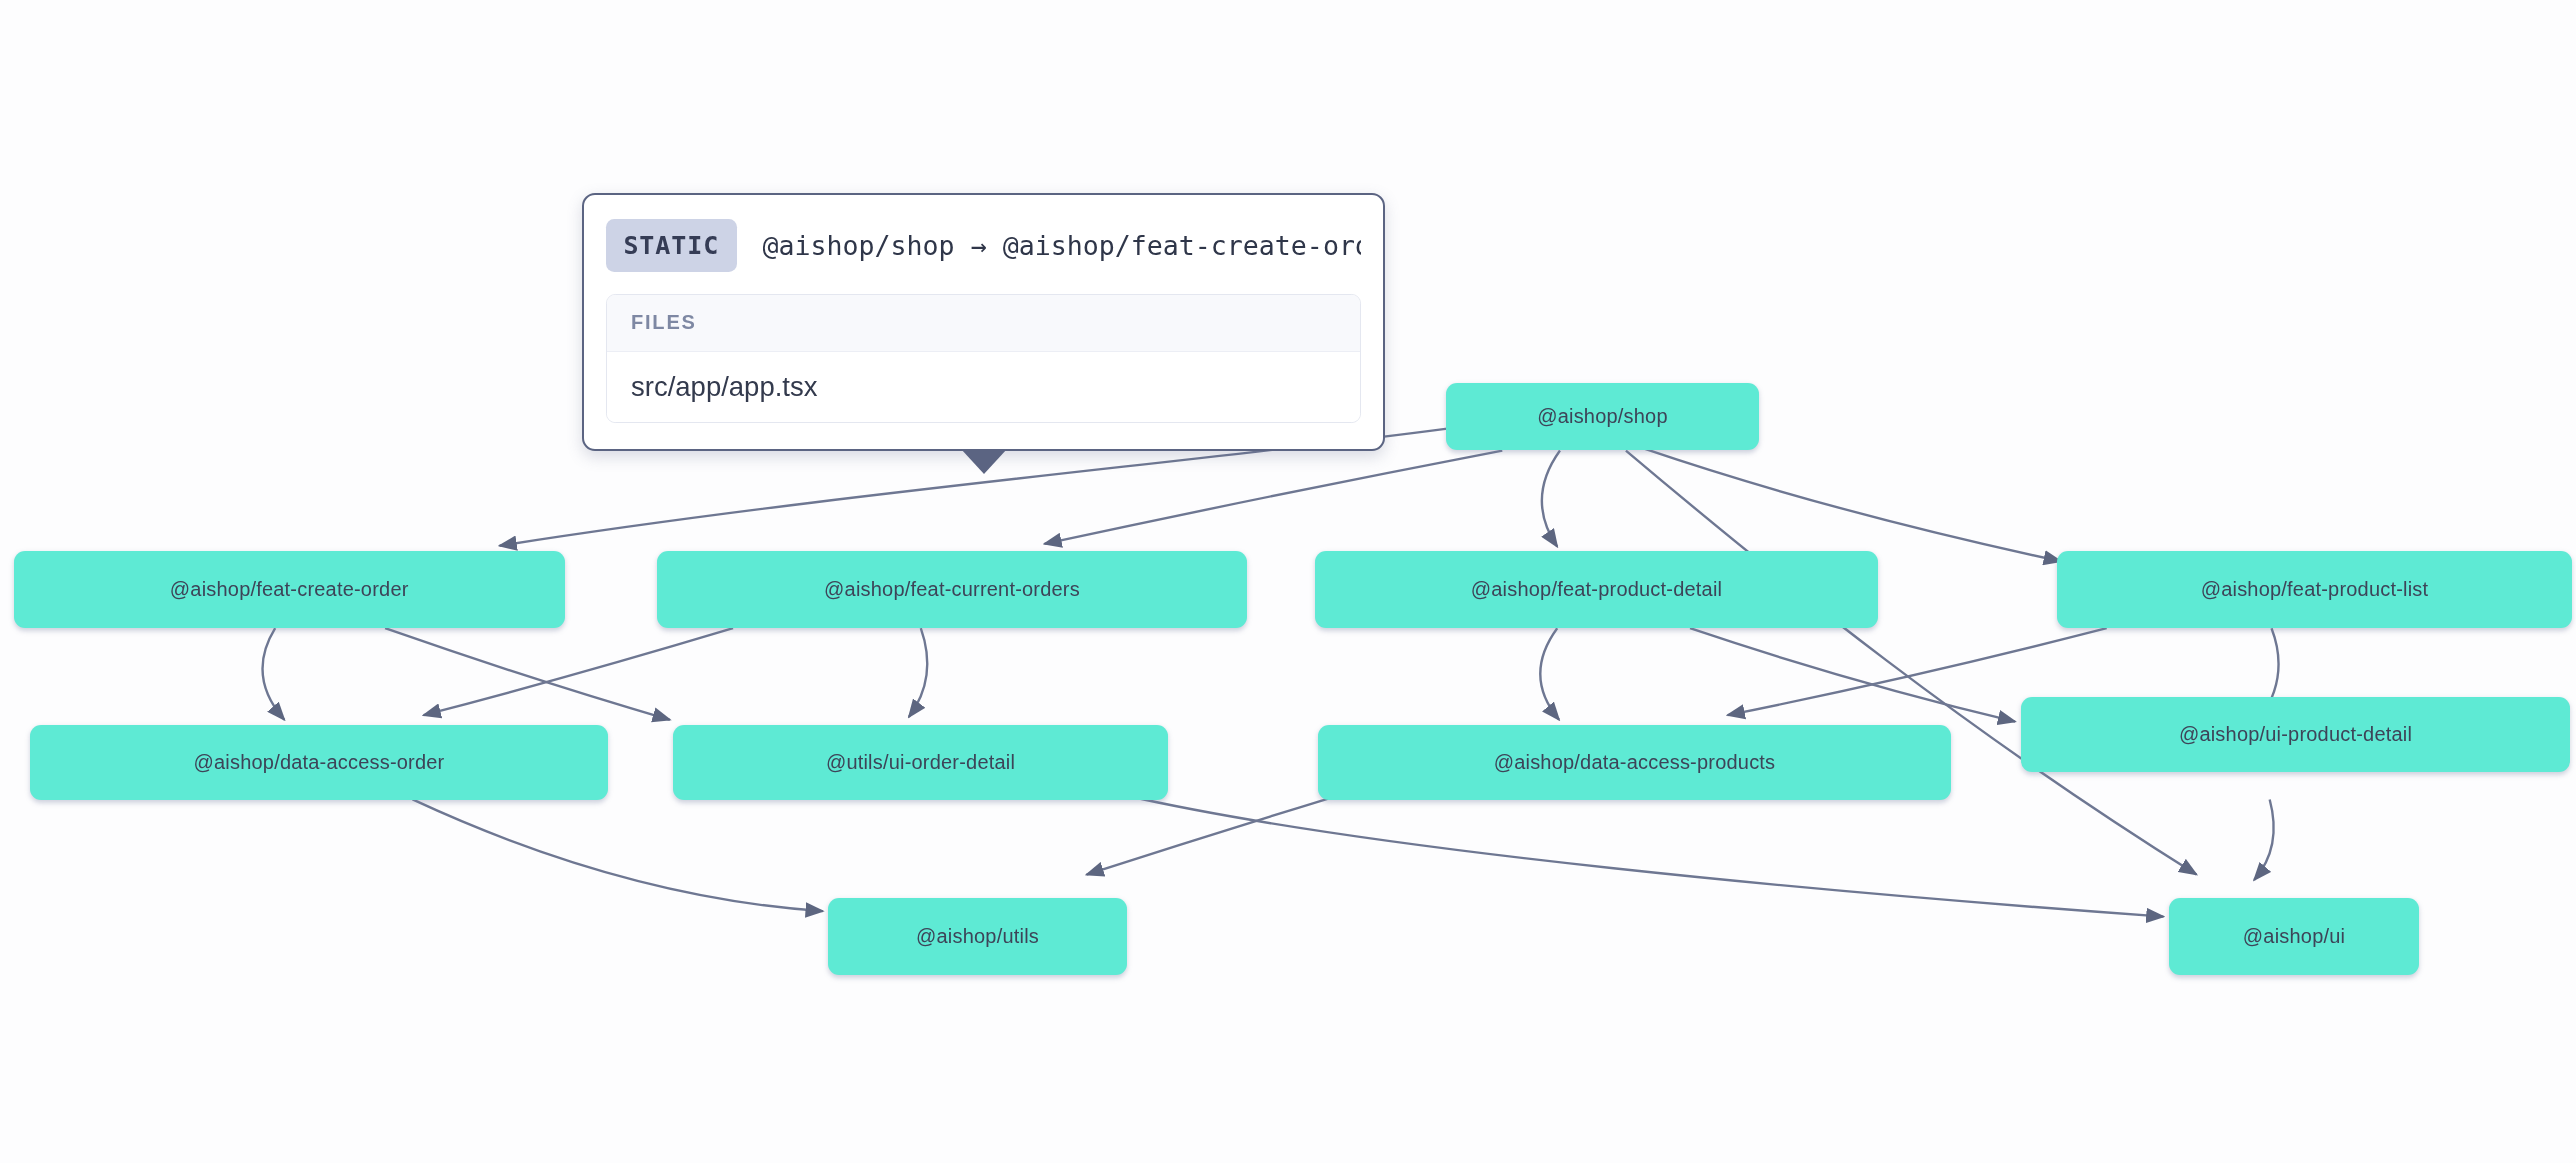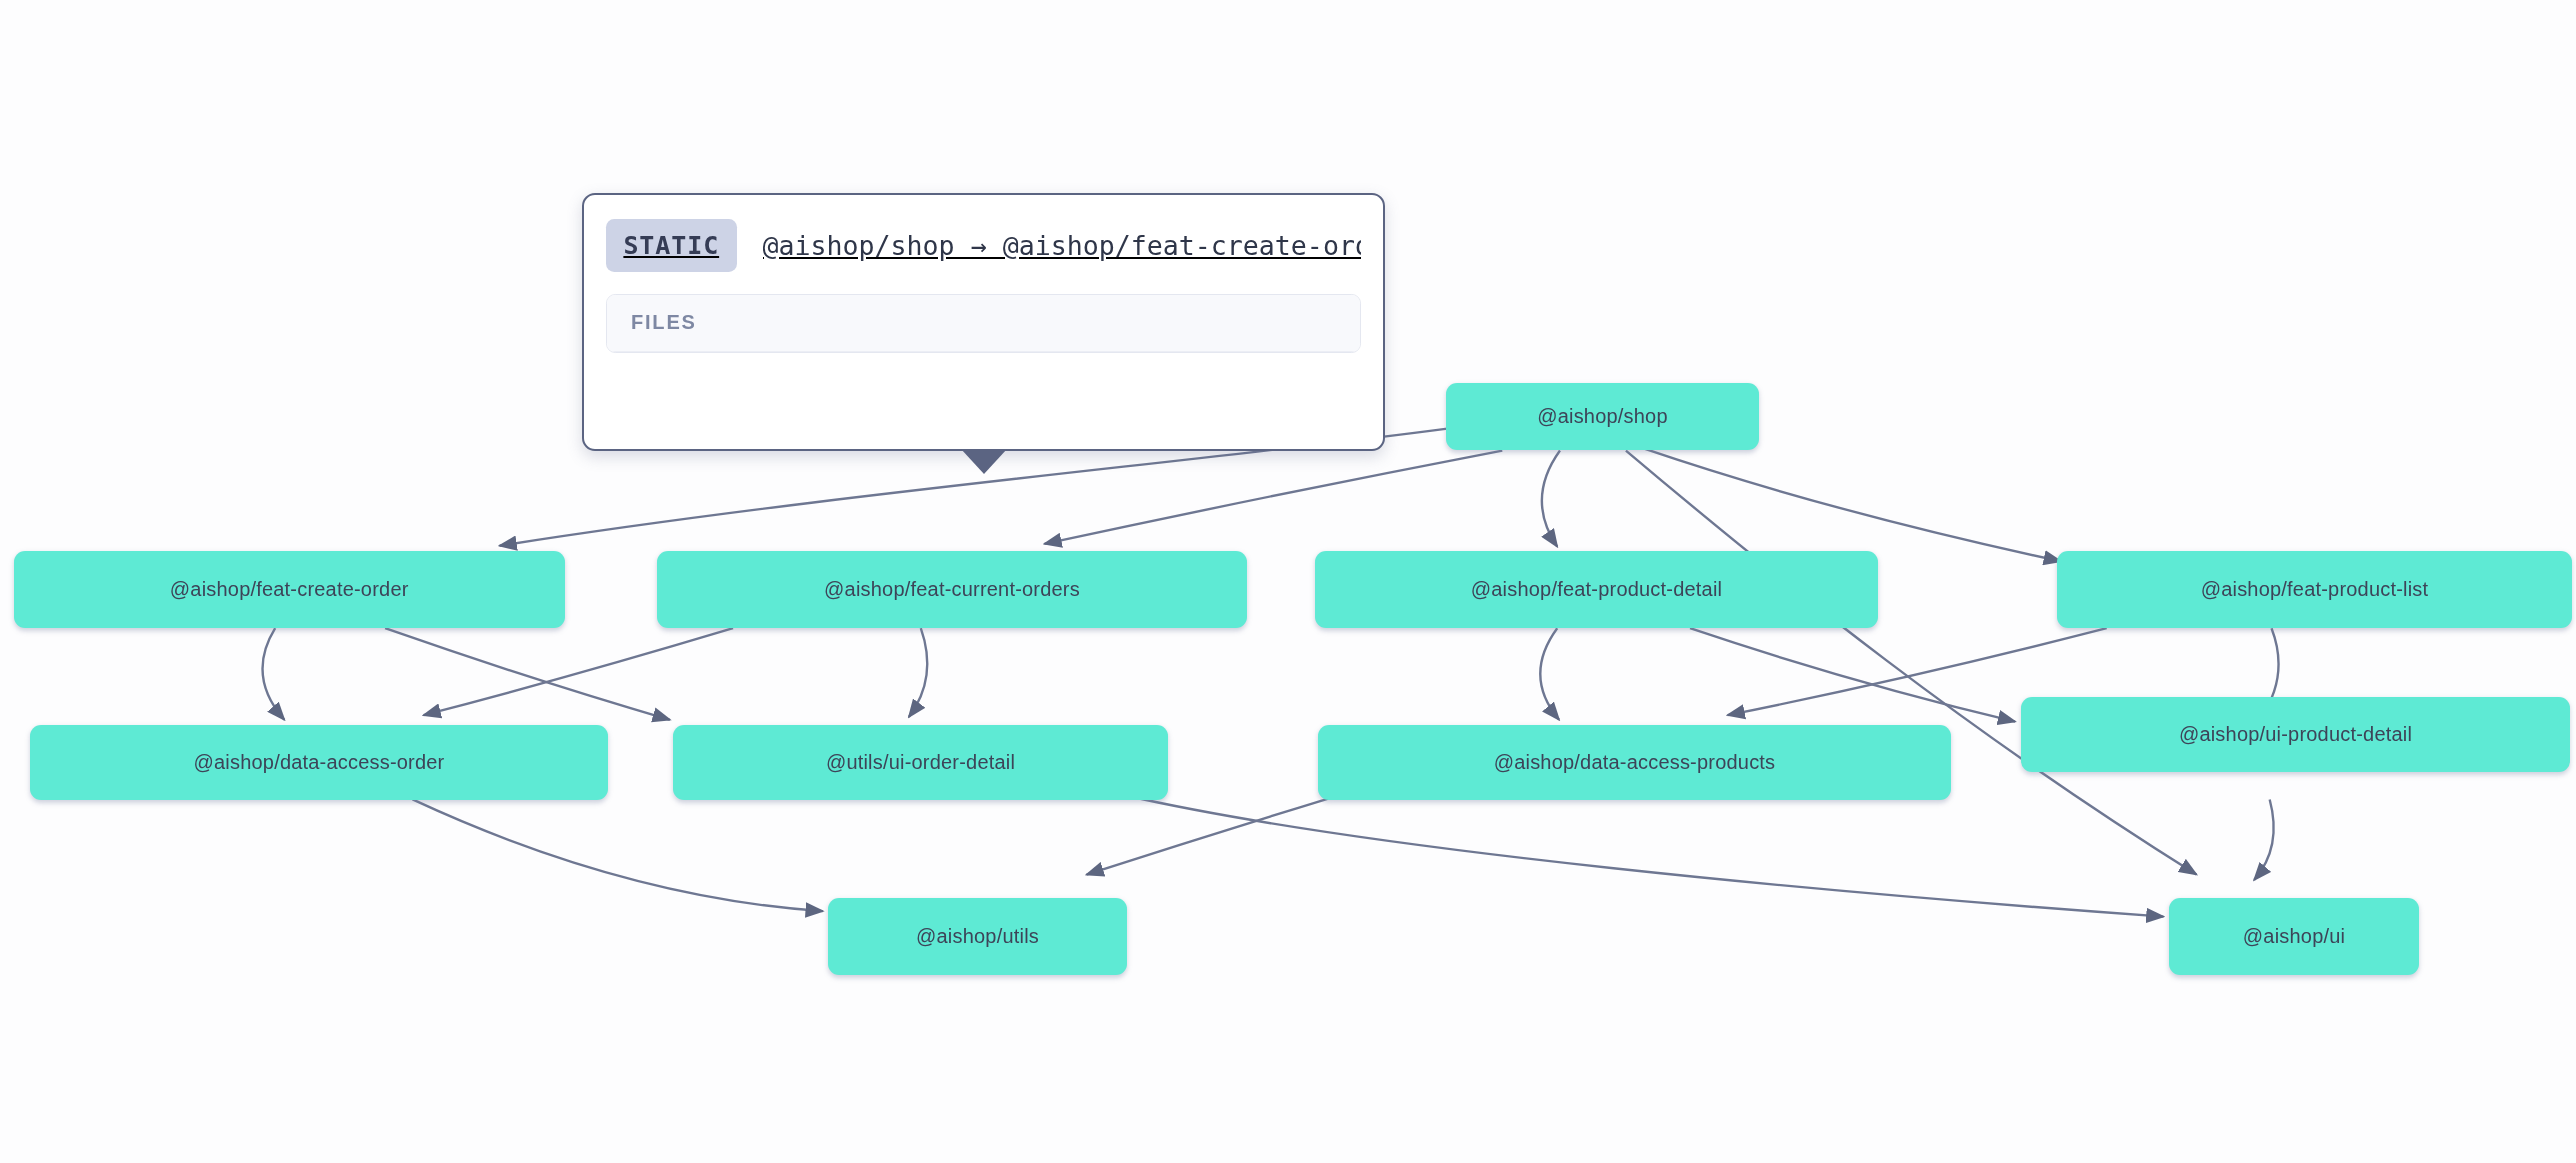--- a/index.html
+++ b/index.html
@@ -38,21 +38,21 @@
   }
   .tooltip-caret {
     position:absolute; left:50%; bottom:-25px; transform:translateX(-50%);
     width:0; height:0;
     border-left:23px solid transparent;
     border-right:23px solid transparent;
     border-top:25px solid #5b6482;
   }
   .tooltip-header {
     display:flex; align-items:center;
-    padding:24px 22px 18.3px 22px; gap:26px;text-decoration:underline;
+    padding:24px 22px 18.3px 22px; gap:26px;
   }
   .type-badge {
     background:#cdd3e6; color:#353c55;
     font-family:"DejaVu Sans Mono", monospace;
     font-weight:bold; font-size:25px; letter-spacing:0.9px;
     padding:12px 17.4px; border-radius:8.2px; flex:0 0 auto;
   }
   .edge-label {
     font-family:"DejaVu Sans Mono", monospace;
     font-size:26.6px; color:#2f3649; white-space:nowrap;
@@ -120,18 +120,19 @@
       <div class="graph-node" style="left: 2169px; top: 898px; width: 250px; height: 77px;">@aishop/ui</div>
     </div>
 
   <div class="tooltip">
     <div class="tooltip-header">
       <span class="type-badge">STATIC</span>
       <span class="edge-label">@aishop/shop → @aishop/feat-create-order</span>
     </div>
     <div class="files-panel">
       <div class="files-header">FILES</div>
+      <div class="file-row">src/app/app.tsx</div>
     </div>
     <div class="tooltip-caret"></div>
   </div>
 
 </div>
 
 
 </body></html>

